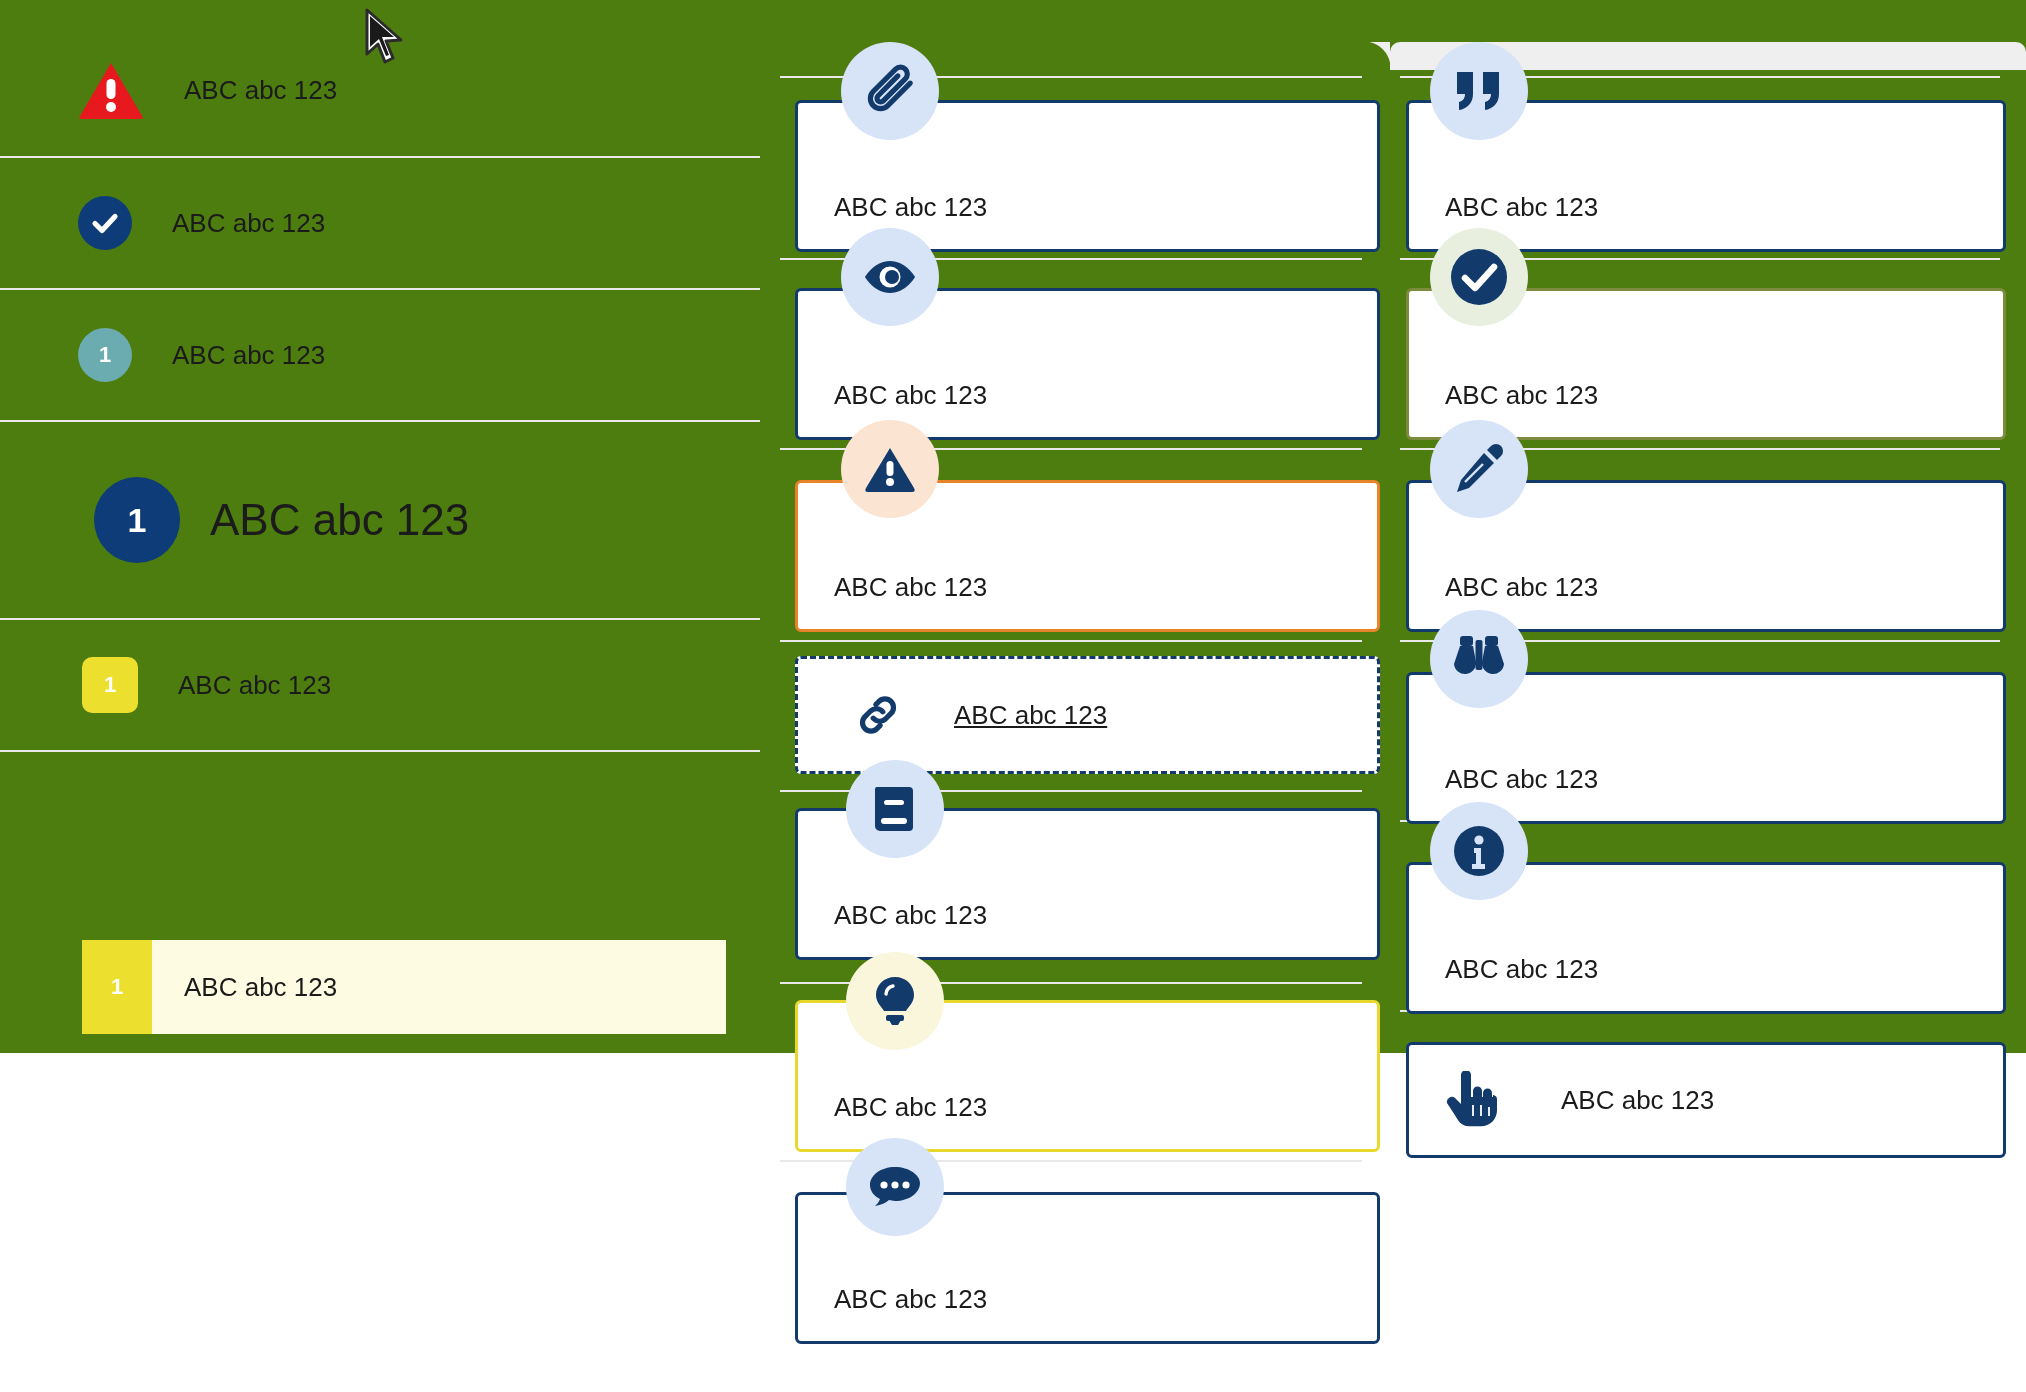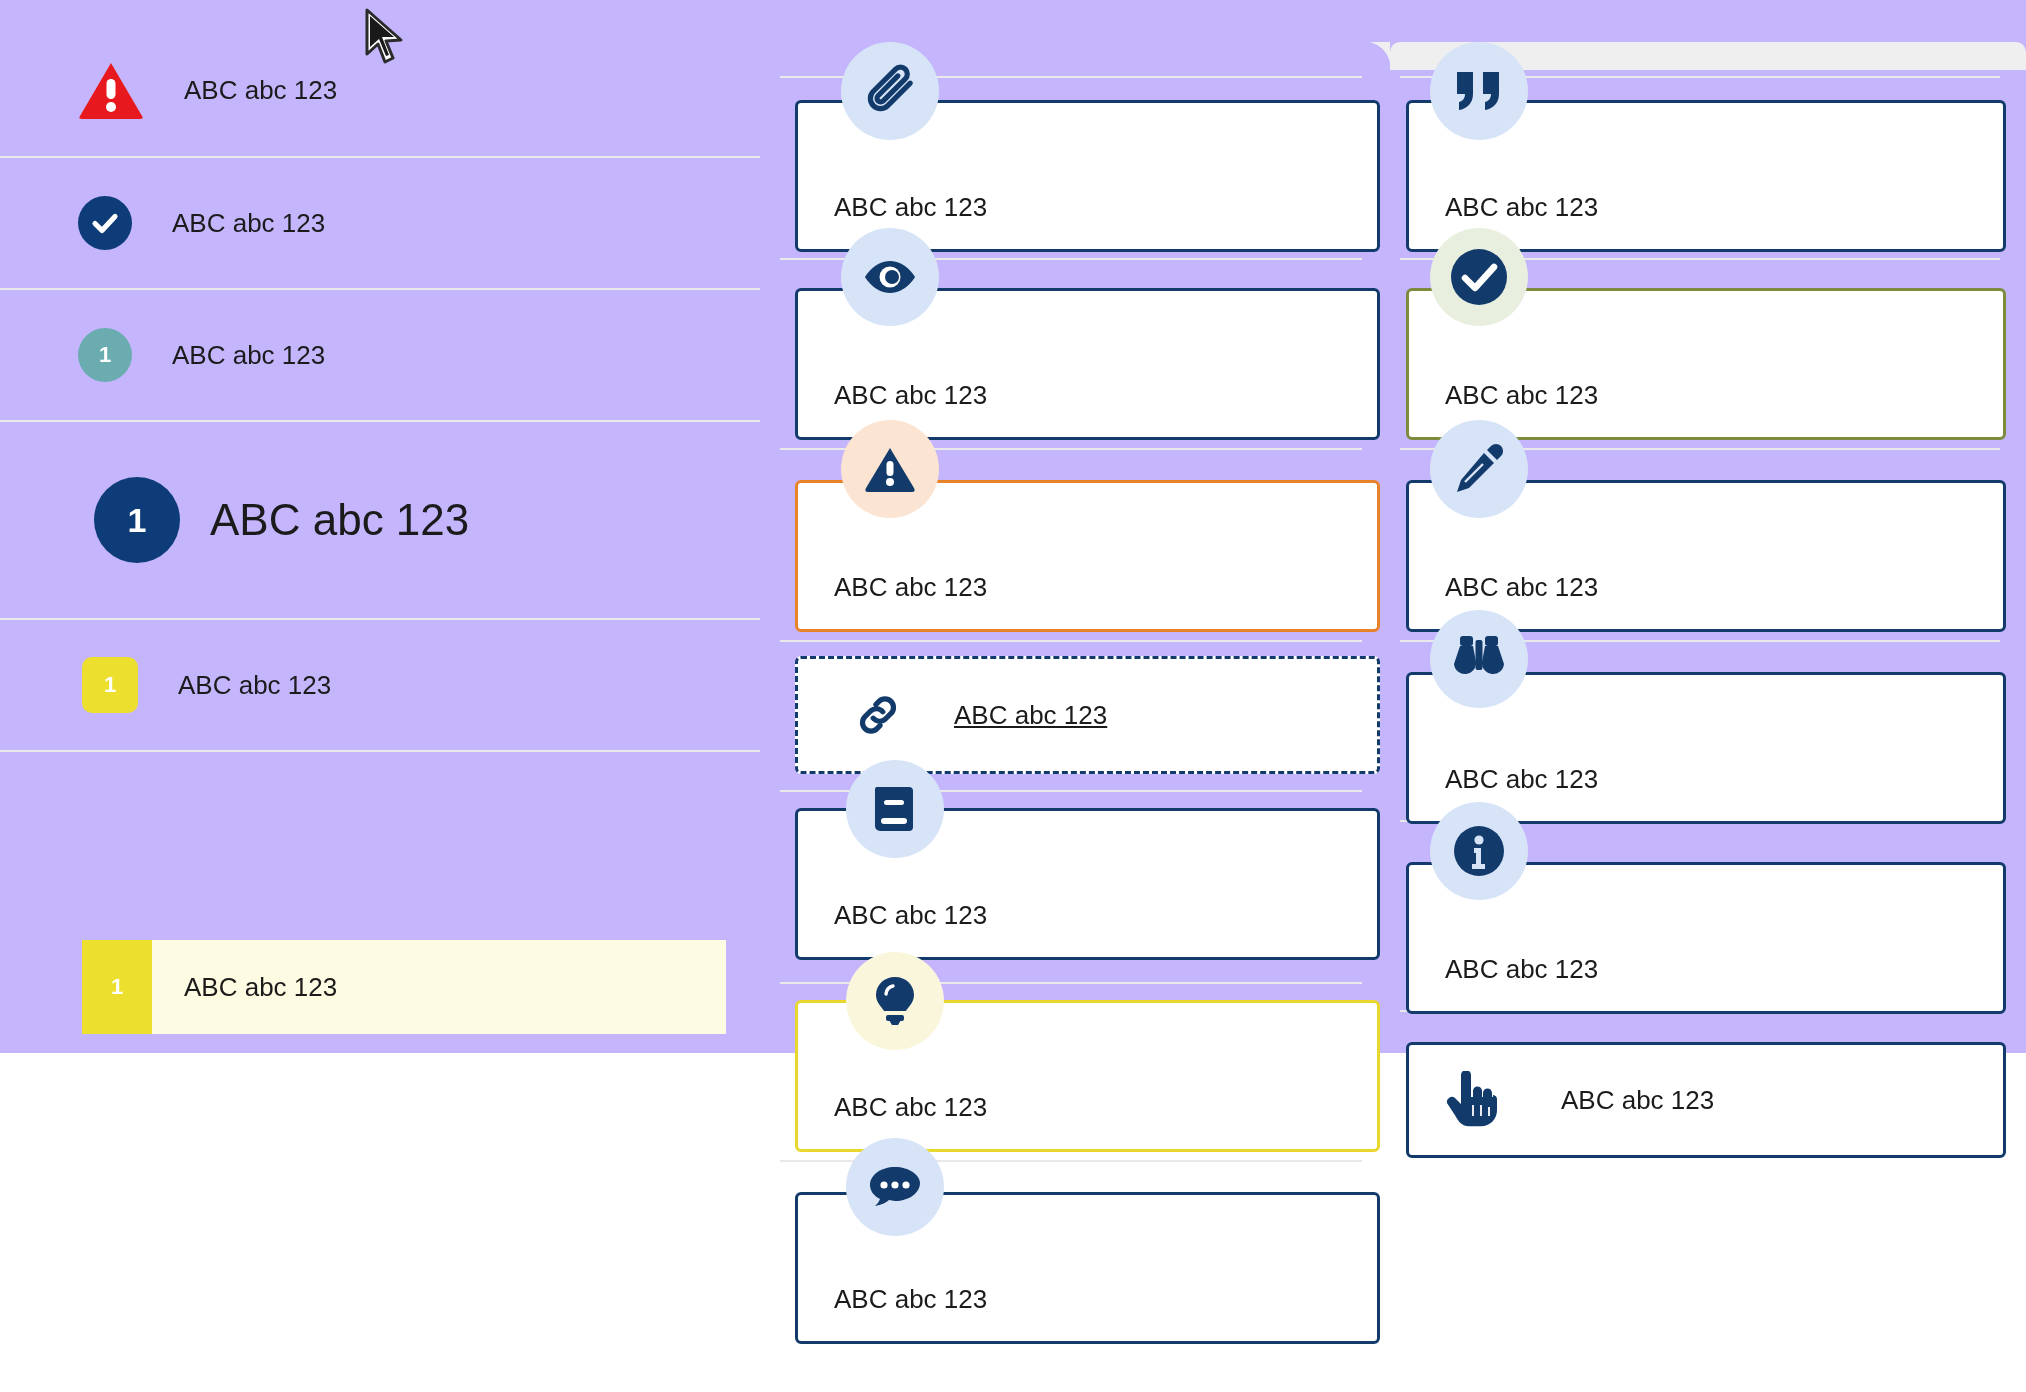--- a/index.html
+++ b/index.html
@@ -3,21 +3,21 @@
 <meta charset="utf-8">
 <style>
   * { box-sizing: border-box; margin: 0; padding: 0; }
   html, body {
     width: 2026px;
     height: 1392px;
     background: #ffffff;
     font-family: "Liberation Sans", sans-serif;
     overflow: hidden;
   }
-  .stage { position: relative; width: 2026px; height: 1053px; background:#c4b5fd; }
+  .stage { position: relative; width: 2026px; height: 1053px; background:#4d7c0f; }
 
   
   .tabstrip {
     position: absolute; left: 1390px; top: 42px; width: 636px; height: 28px;
     background: #efefef; border-radius: 10px 10px 0 0;
   }
   .tabstrip::before, .tabstrip::after {
     content: ""; position: absolute; top: 0; width: 26px; height: 26px;
     background: radial-gradient(circle at 0 100%, transparent 26px, #efefef 27px);
   }

